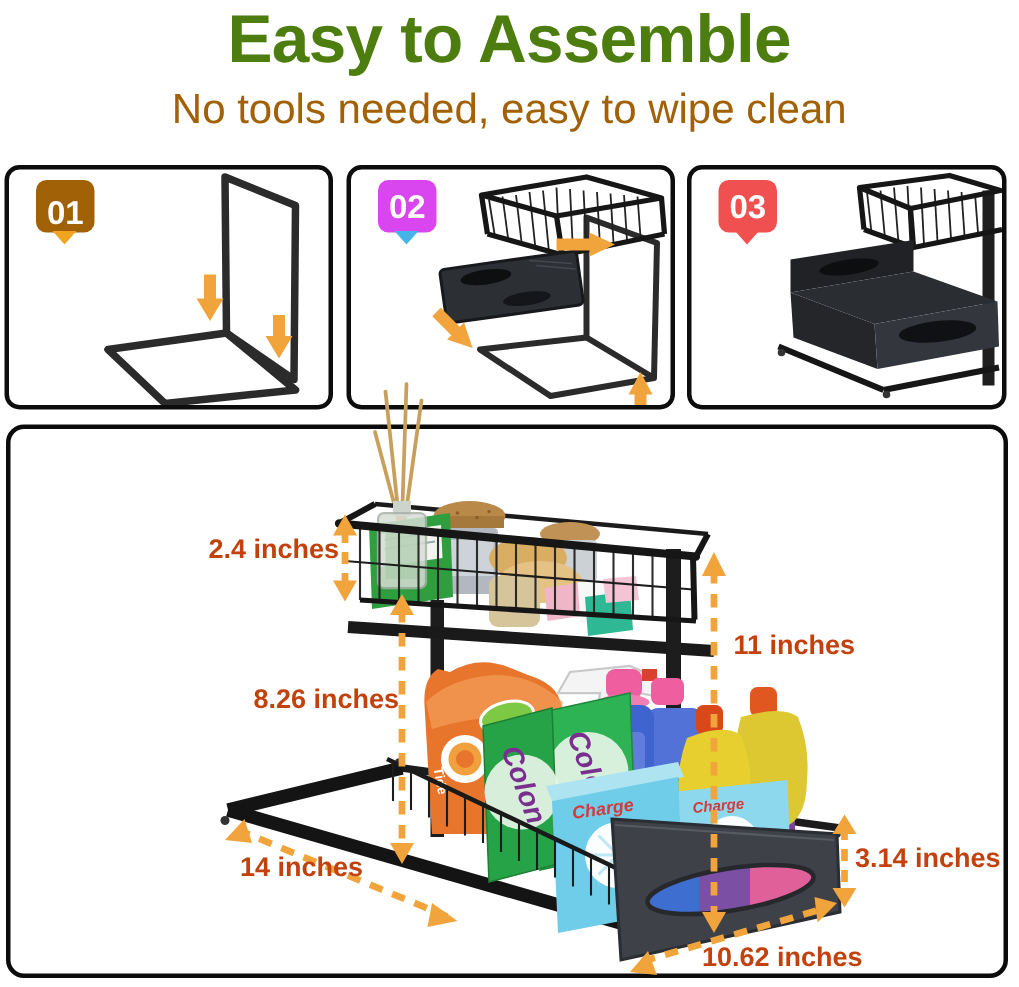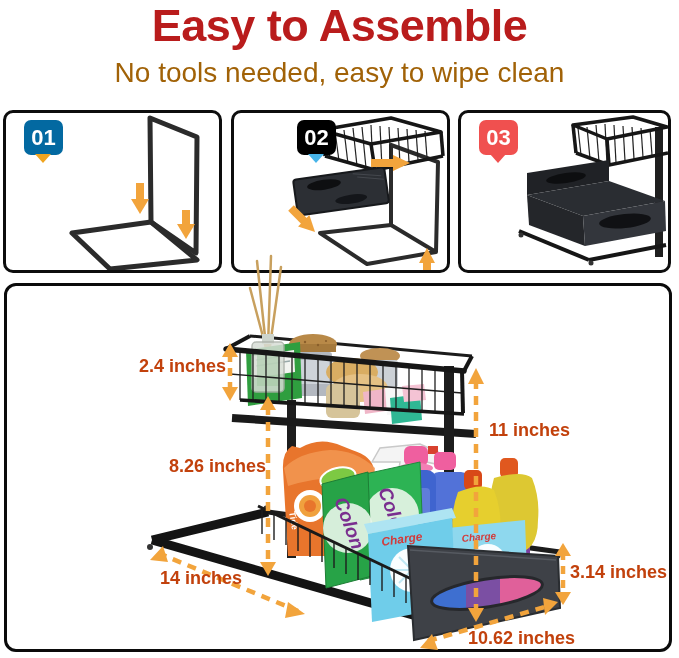--- a/index.html
+++ b/index.html
@@ -2,21 +2,21 @@
 <html><head>
 <meta charset="utf-8">
 <style>
   html,body{margin:0;padding:0;}
   body{
     width:679px;height:658px;position:relative;overflow:hidden;
     background:#ffffff;font-family:"Liberation Sans",sans-serif;
   }
   .title{
     position:absolute;top:0px;left:0;width:100%;text-align:center;
-    font-size:45px;font-weight:bold;color:#b91c1c;letter-spacing:-0.5px;
+    font-size:45px;font-weight:bold;color:#4d7c0f;letter-spacing:-0.5px;
   }
   .subtitle{
     position:absolute;top:57px;left:0;width:100%;text-align:center;
     font-size:28px;font-weight:400;color:#a16207;
   }
   .step-panel{
     position:absolute;top:110px;height:157px;background:#fff;
     border:3px solid #0d0d0d;border-radius:10px;z-index:1;
   }
   #panel-1{left:3px;width:213px;}
@@ -25,22 +25,22 @@
   .badge{
     position:absolute;top:7px;left:18px;width:39px;height:35px;border-radius:7px;
     display:flex;align-items:center;justify-content:center;
     color:#fff;font-size:22px;font-weight:bold;z-index:3;
   }
   .badge::after{
     content:"";position:absolute;bottom:-8px;left:11px;
     border-left:8px solid transparent;border-right:8px solid transparent;
     border-top:9px solid;
   }
-  .badge-1{background:#0369a1;} .badge-1::after{border-top-color:#F0A41F;}
-  .badge-2{background:#000000;margin-left:45px;} .badge-2::after{border-top-color:#47B4E9;}
+  .badge-1{background:#a16207;align-items:flex-end;} .badge-1::after{border-top-color:#F0A41F;}
+  .badge-2{background:#d946ef;} .badge-2::after{border-top-color:#47B4E9;}
   .badge-3{background:#F0504F;} .badge-3::after{border-top-color:#F0504F;}
   .step-art{position:absolute;left:0;top:0;width:100%;height:100%;}
   #main-panel{
     position:absolute;left:4px;top:283px;width:662px;height:363px;
     border:3px solid #0b0b0b;border-radius:12px;background:#fff;z-index:1;
   }
   #product-art{
     position:absolute;left:0;top:250px;width:679px;height:408px;
     z-index:4;pointer-events:none;
   }

